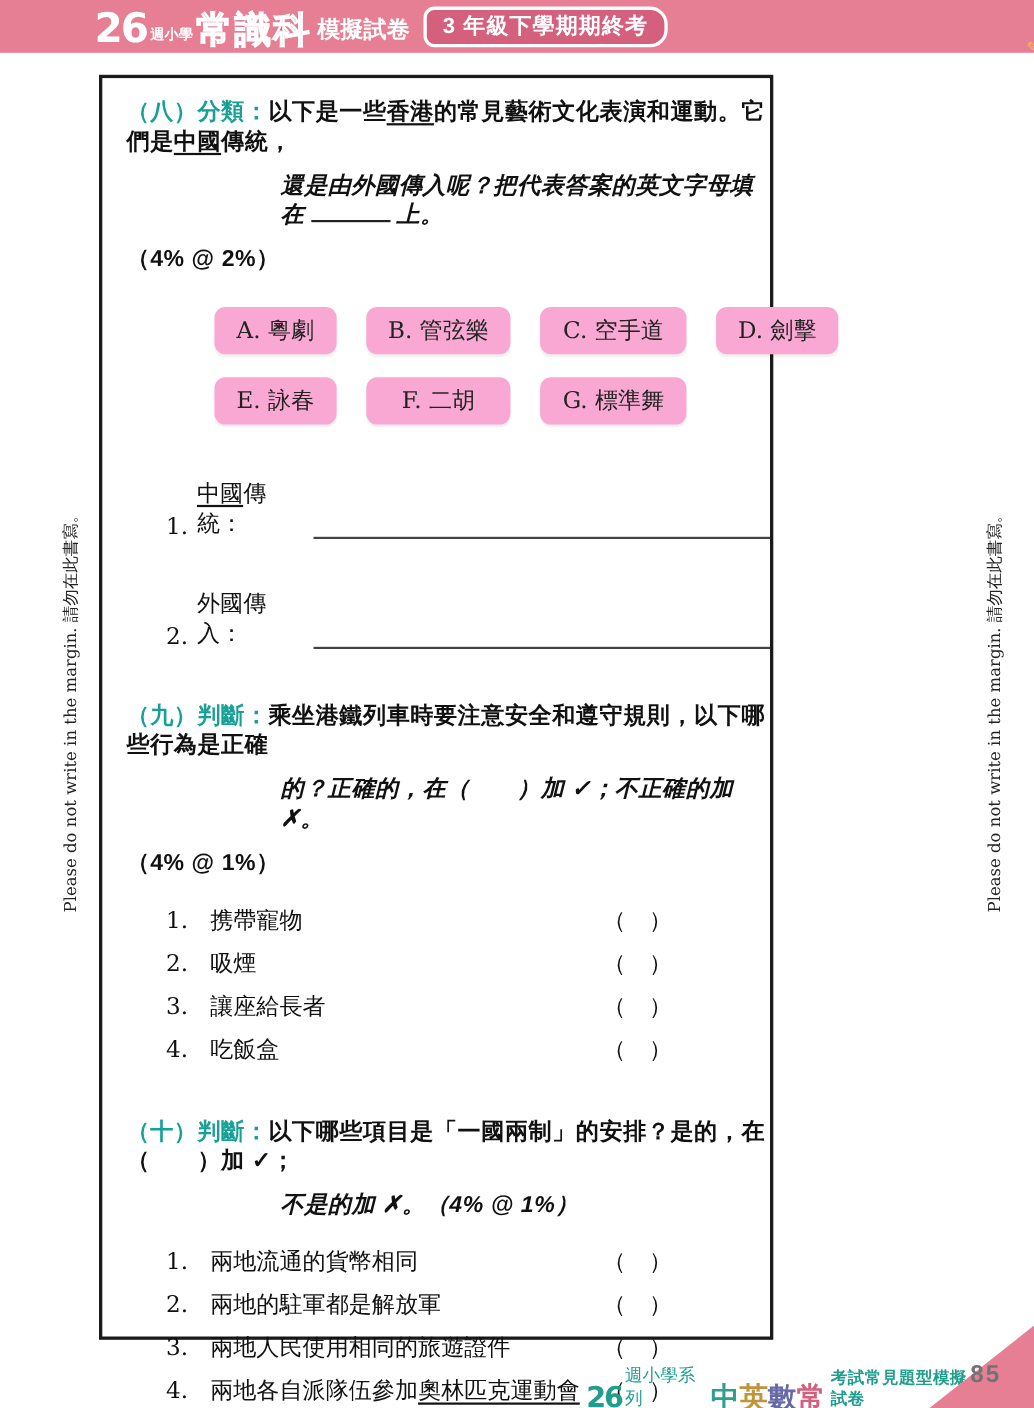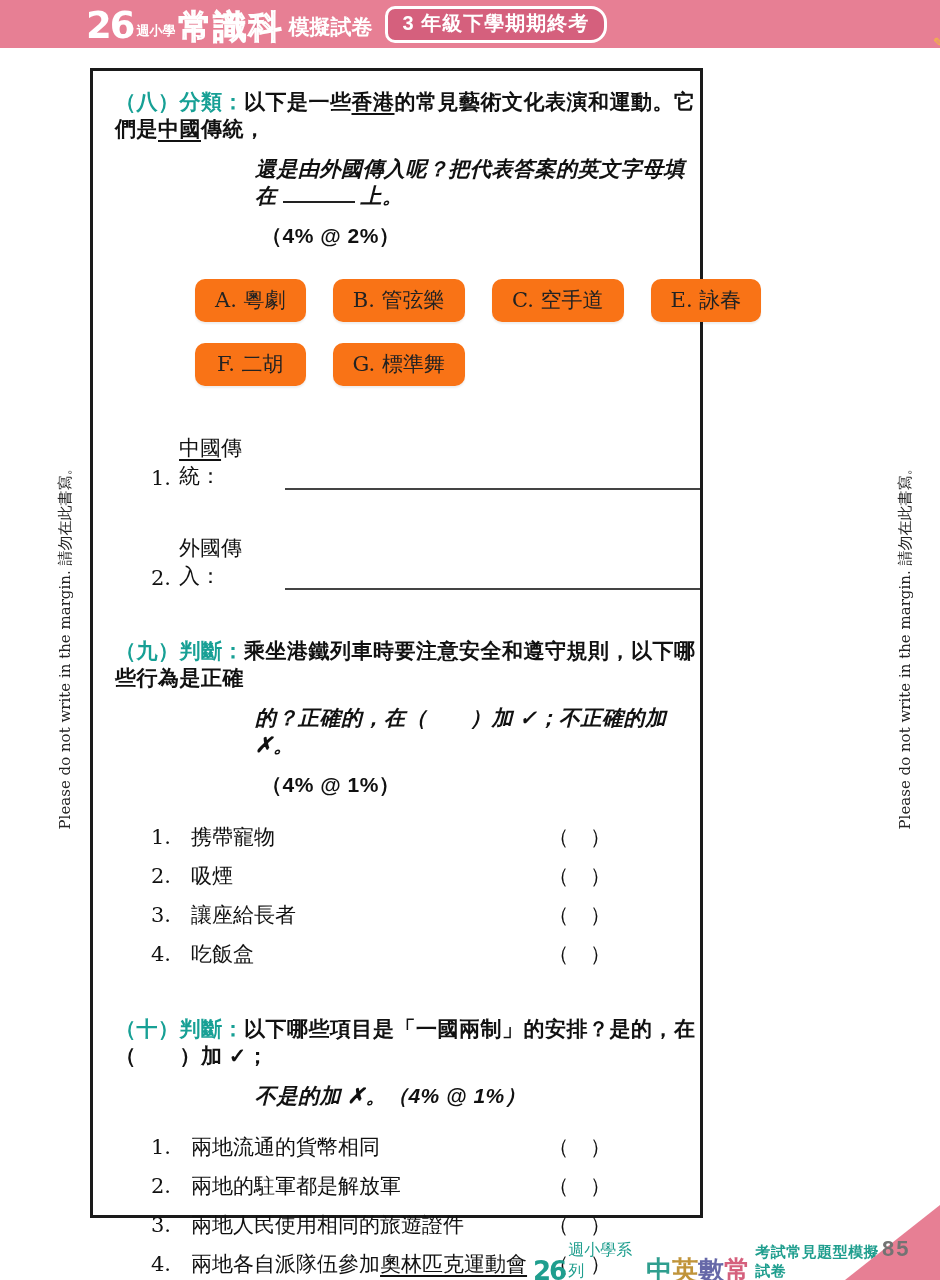--- a/index.html
+++ b/index.html
@@ -41,33 +41,33 @@
   .main-box {
     position:absolute; left:90px; top:68px; width:613px; height:1150px;
     box-sizing:border-box; border:3px solid #1a1a1a; background:#fff;
     padding:0 0 0 22px;
   }
   .qblock { color:#111; }
   .q-line { font-weight:bold; font-size:21px; line-height:1.28; letter-spacing:0.5px; }
   .q-line + .q-line { margin-top:13px; }
   .teal { color:#17a095; }
   .indent  { margin-left:140px;font-style:italic; }
-  .indent2 { margin-left:146px; }
+  .indent2 { }
   .u { text-decoration:underline; text-underline-offset:4px; }
   .blank-short {
     display:inline-block; width:72px; border-bottom:2.5px solid #222;
     height:3px; margin:0 6px; vertical-align:baseline;
   }
   
   .options-grid {
     display:grid; grid-template-columns:repeat(4, max-content);
     column-gap:27px; row-gap:21px; margin:30px 0 0 80px;
   }
   .option-box {
-    background:#f97316; border-radius:10px; padding:7px 20px 8px;
+    background:#f9a8d4; border-radius:10px; padding:7px 20px 8px;
     font-family:"DejaVu Serif", serif; font-size:21px; color:#222;
     box-shadow:0 2px 2px rgba(0,0,0,0.07); text-align:center; white-space:nowrap;
   }
   
   .fill-row {
     display:flex; align-items:flex-end; margin:44px 0 0 36px;
     font-family:"DejaVu Serif", serif; font-size:21px; color:#111;
   }
   .fill-row.first { margin-top:48px; }
   .fill-num { margin-right:8px; }
@@ -137,20 +137,21 @@
     </div>
     <div class="q-line indent">
       <span>還是由外國傳入呢？把代表答案的英文字母填在</span><span class="blank-short"></span><span>上。</span>
     </div>
     <div class="q-line indent2">（4%  @  2%）</div>
 
     <div class="options-grid">
       <div class="option-box">A. 粵劇</div>
       <div class="option-box">B. 管弦樂</div>
       <div class="option-box">C. 空手道</div>
+      <div class="option-box">D. 劍擊</div>
       <div class="option-box">E. 詠春</div>
       <div class="option-box">F. 二胡</div>
       <div class="option-box">G. 標準舞</div>
     </div>
 
     <div class="fill-row first">
       <span class="fill-num">1.</span>
       <span><span class="u">中國</span><span>傳統：</span></span>
       <span class="write-line"></span>
     </div>

